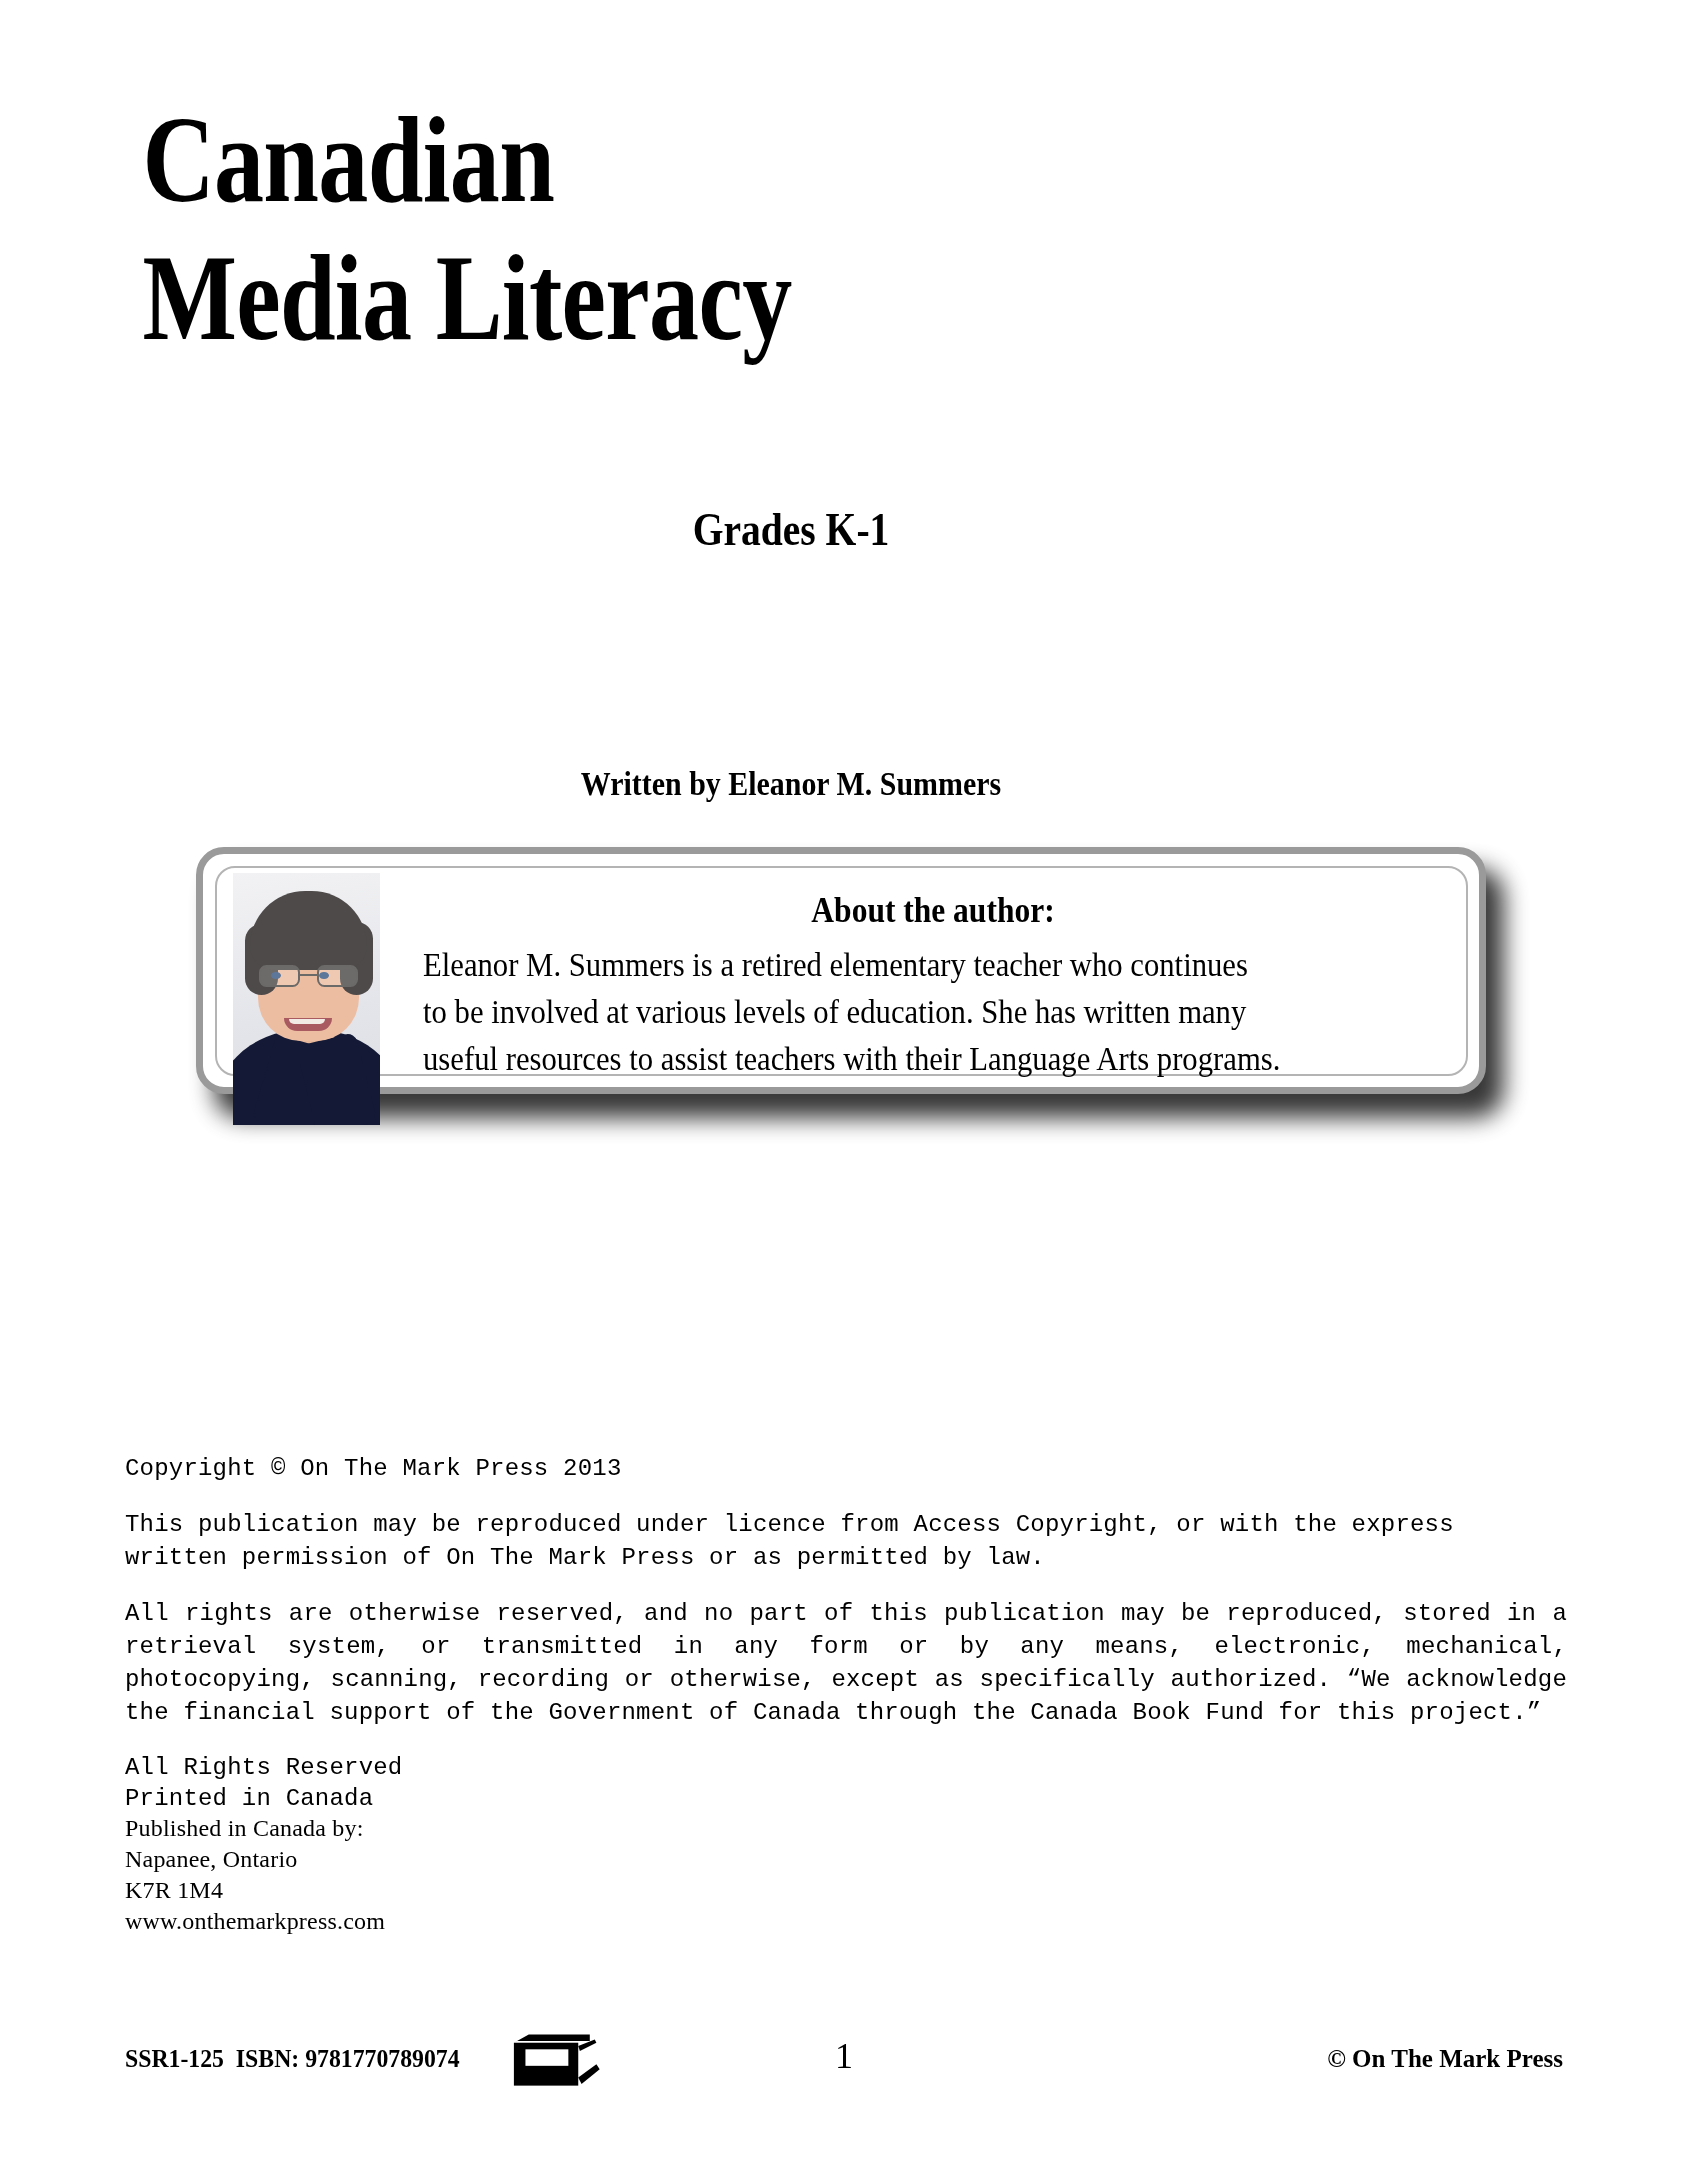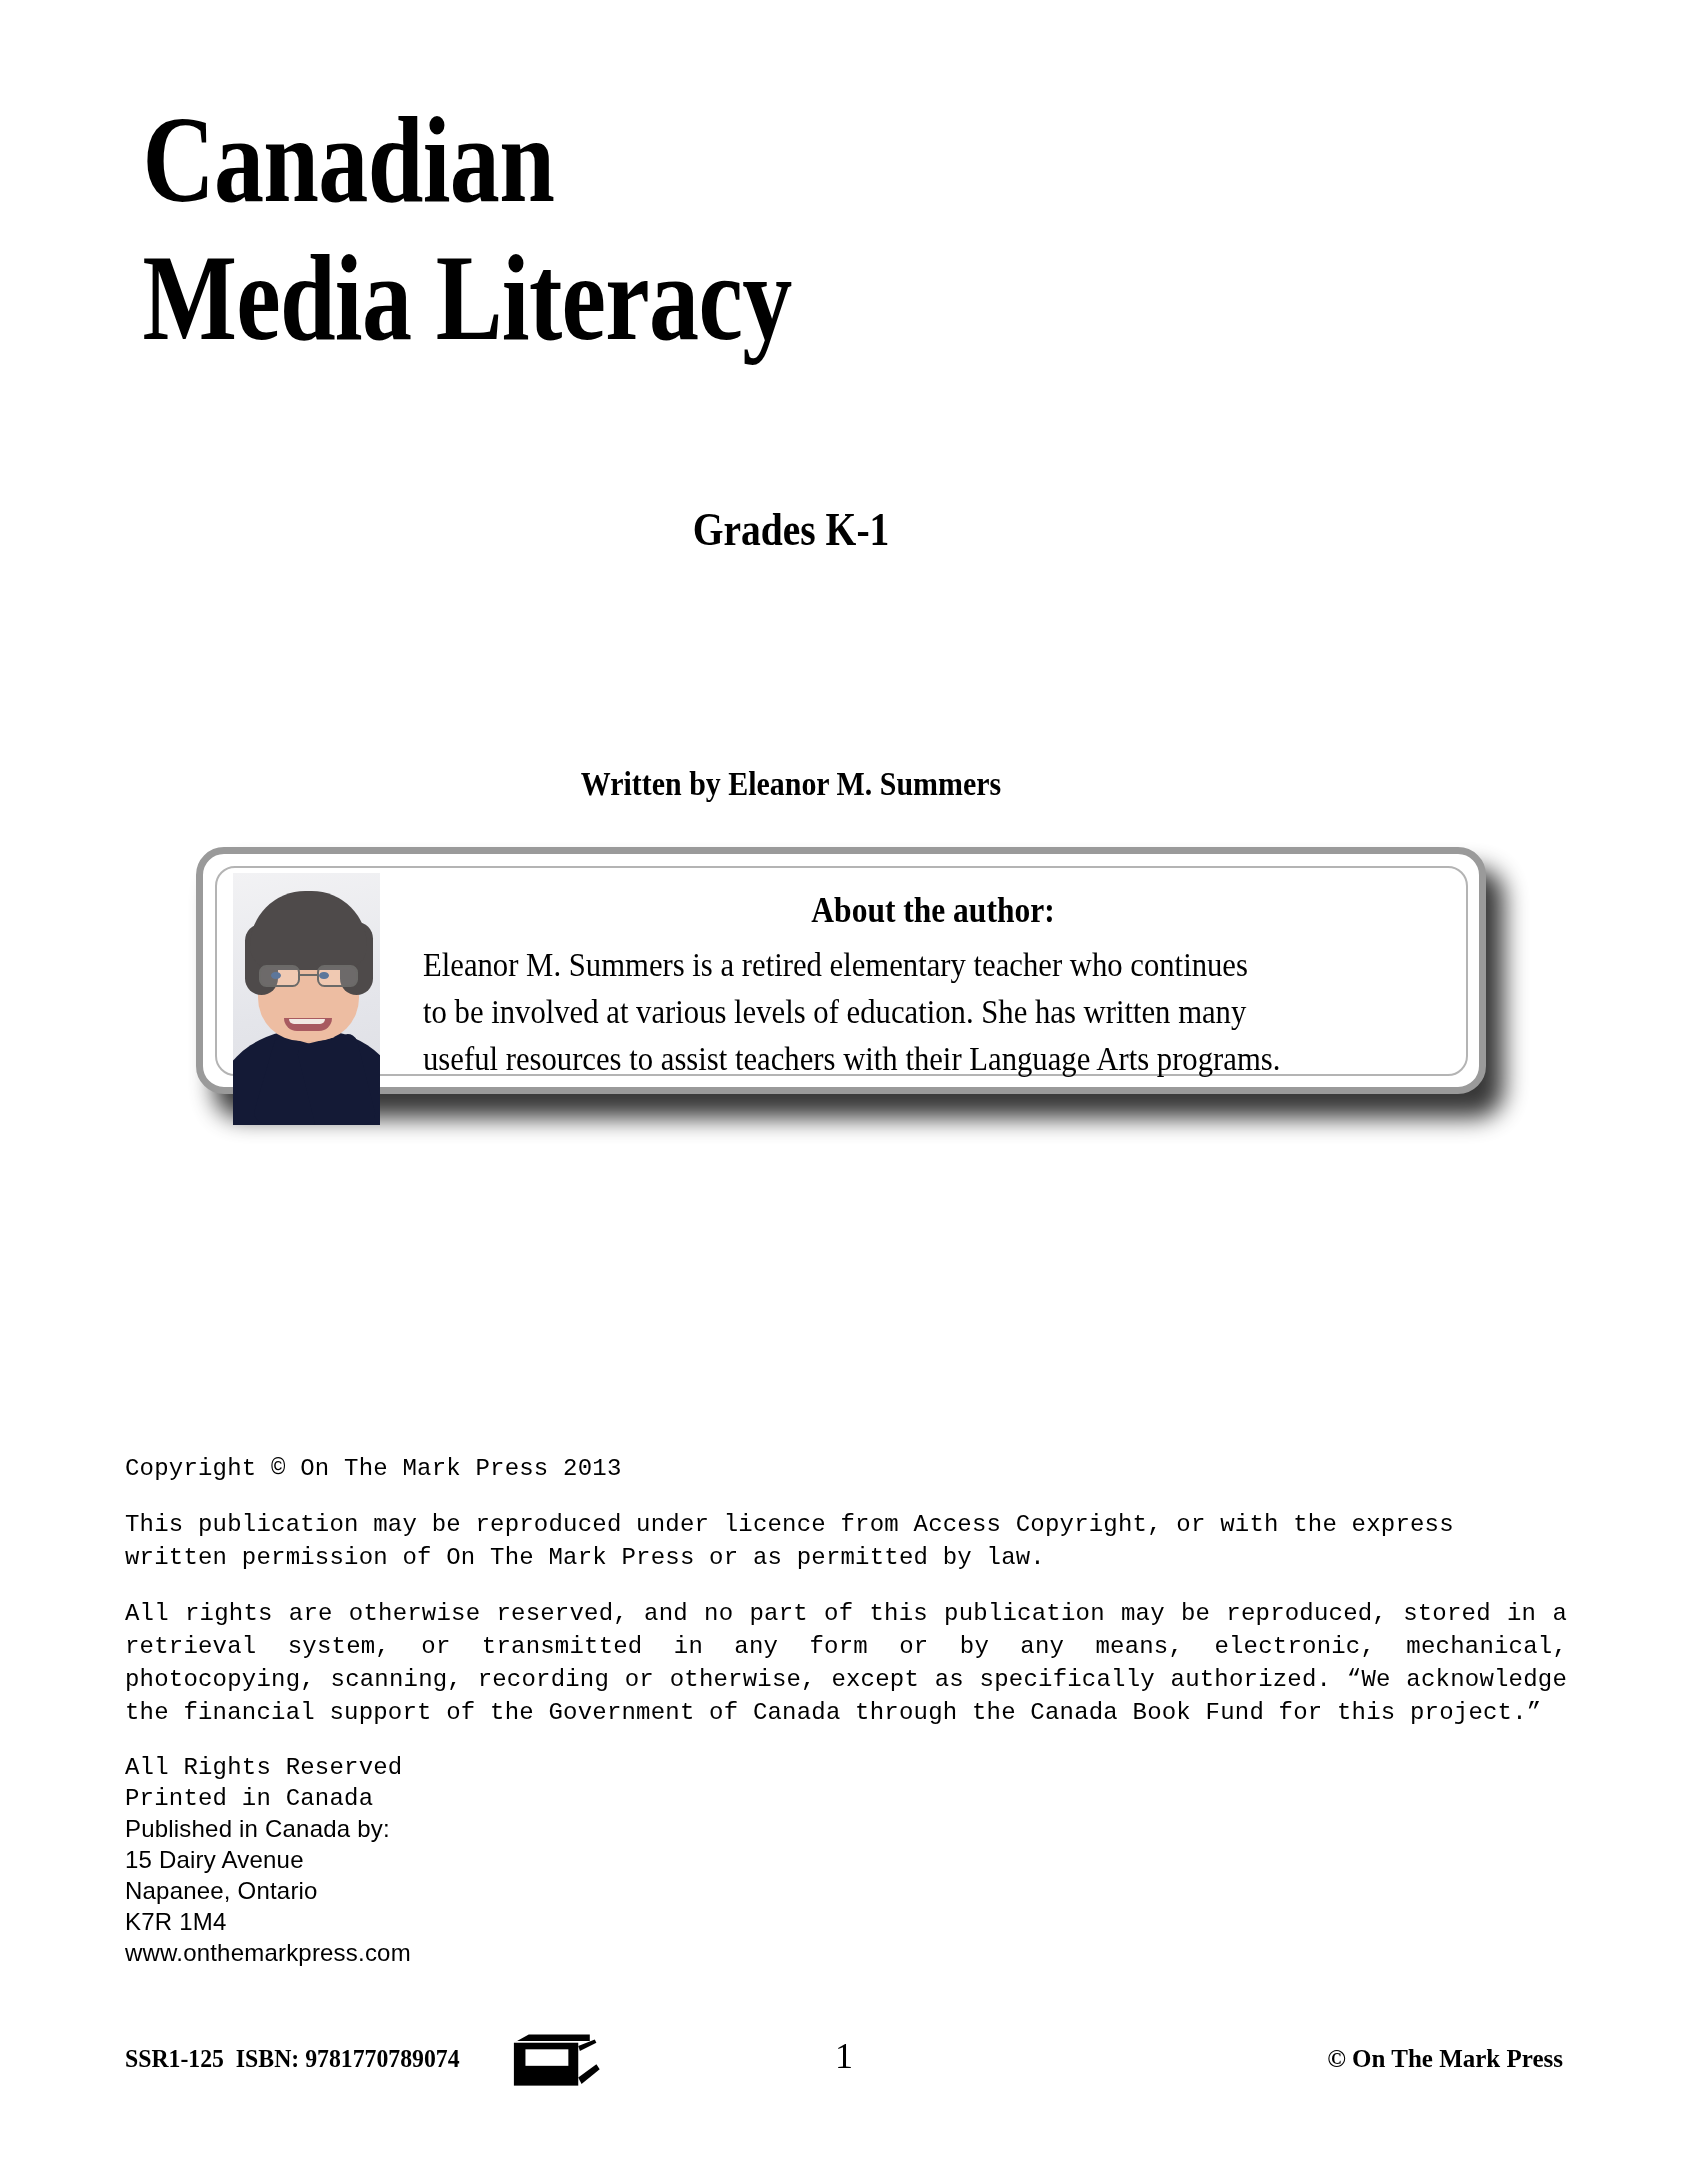--- a/index.html
+++ b/index.html
@@ -283,21 +283,21 @@
   }
   .legal p { margin: 0 0 23px 0; }
   .legal p.justify { text-align: justify; }
   .legal p.tight { margin-bottom: 0; line-height: 31px; }
 
   .address {
     position: absolute;
     left: 125px;
     top: 1813px;
     width: 741px;
-    font-family: Liberation Sans, sans-serif;
+    font-family: Liberation Serif, serif;
     font-size: 24px;
     line-height: 31px;
     letter-spacing: 0.2px;
   }
   .address div { white-space: nowrap; }
 
   
   .footer {
     position: absolute;
     left: 125px;
@@ -396,21 +396,20 @@
   <div class="legal">
     <p>Copyright © On The Mark Press 2013</p>
     <p>This publication may be reproduced under licence from Access Copyright, or with the express written permission of On The Mark Press or as permitted by law.</p>
     <p class="justify">All rights are otherwise reserved, and no part of this publication may be reproduced, stored in a retrieval system, or transmitted in any form or by any means, electronic, mechanical, photocopying, scanning, recording or otherwise, except as specifically authorized. “We acknowledge the financial support of the Government of Canada through the Canada Book Fund for this project.”</p>
     <p class="tight">All Rights Reserved</p>
     <p class="tight">Printed in Canada</p>
   </div>
 
   <div class="address">
     <div>Published in Canada by:</div>
-    <div>15 Dairy Avenue</div>
     <div>Napanee, Ontario</div>
     <div>K7R 1M4</div>
     <div>www.onthemarkpress.com</div>
   </div>
 
   <div class="footer">
     <div class="footer-left">SSR1-125  ISBN: 9781770789074</div>
 
     <div class="footer-logo">
       <svg viewBox="0 0 120 82" width="99" height="68" aria-hidden="true">

